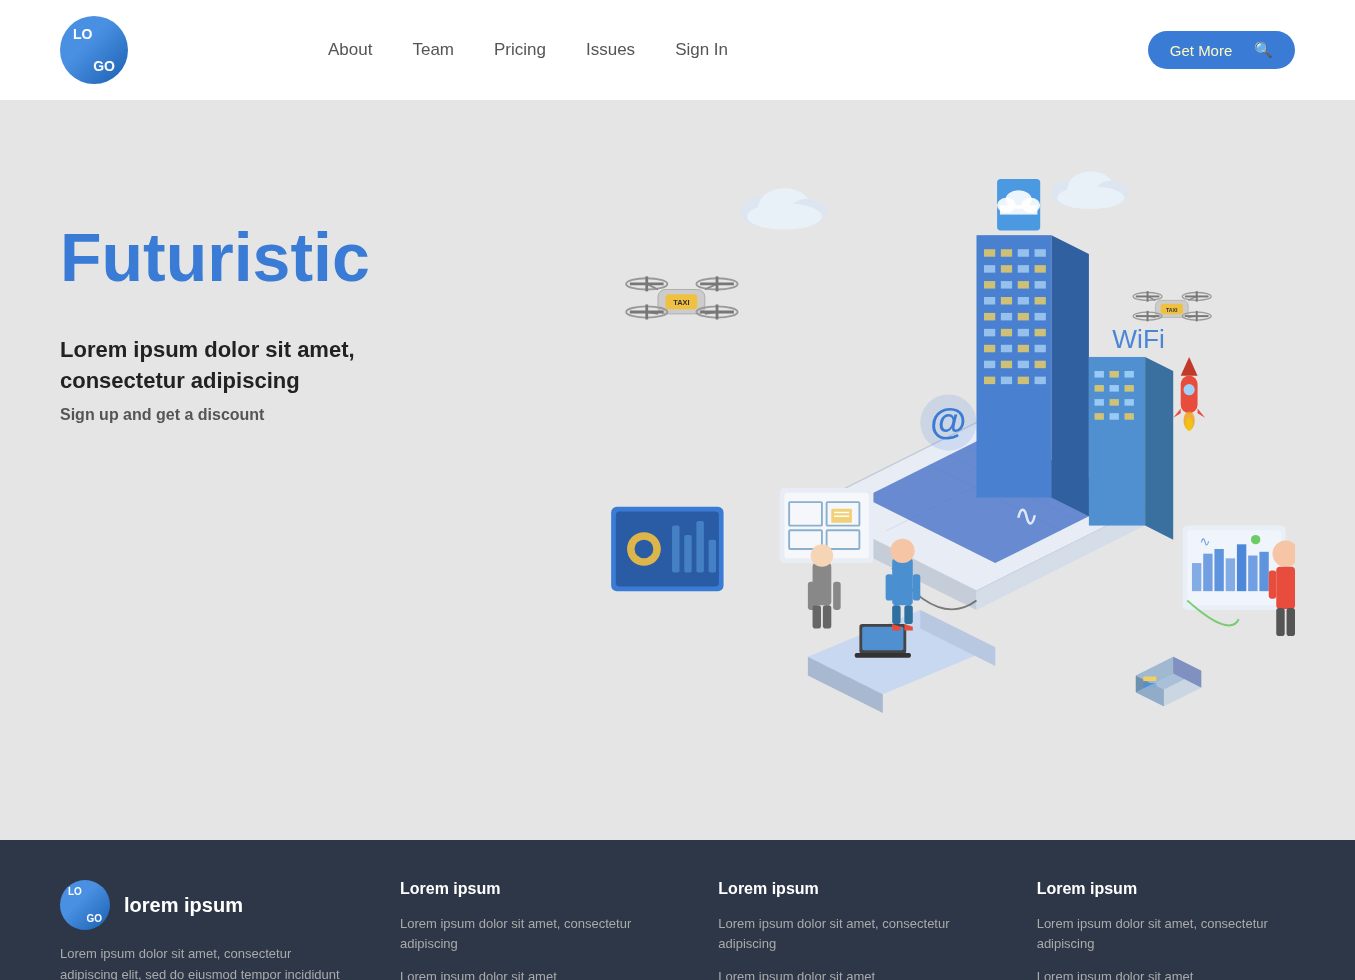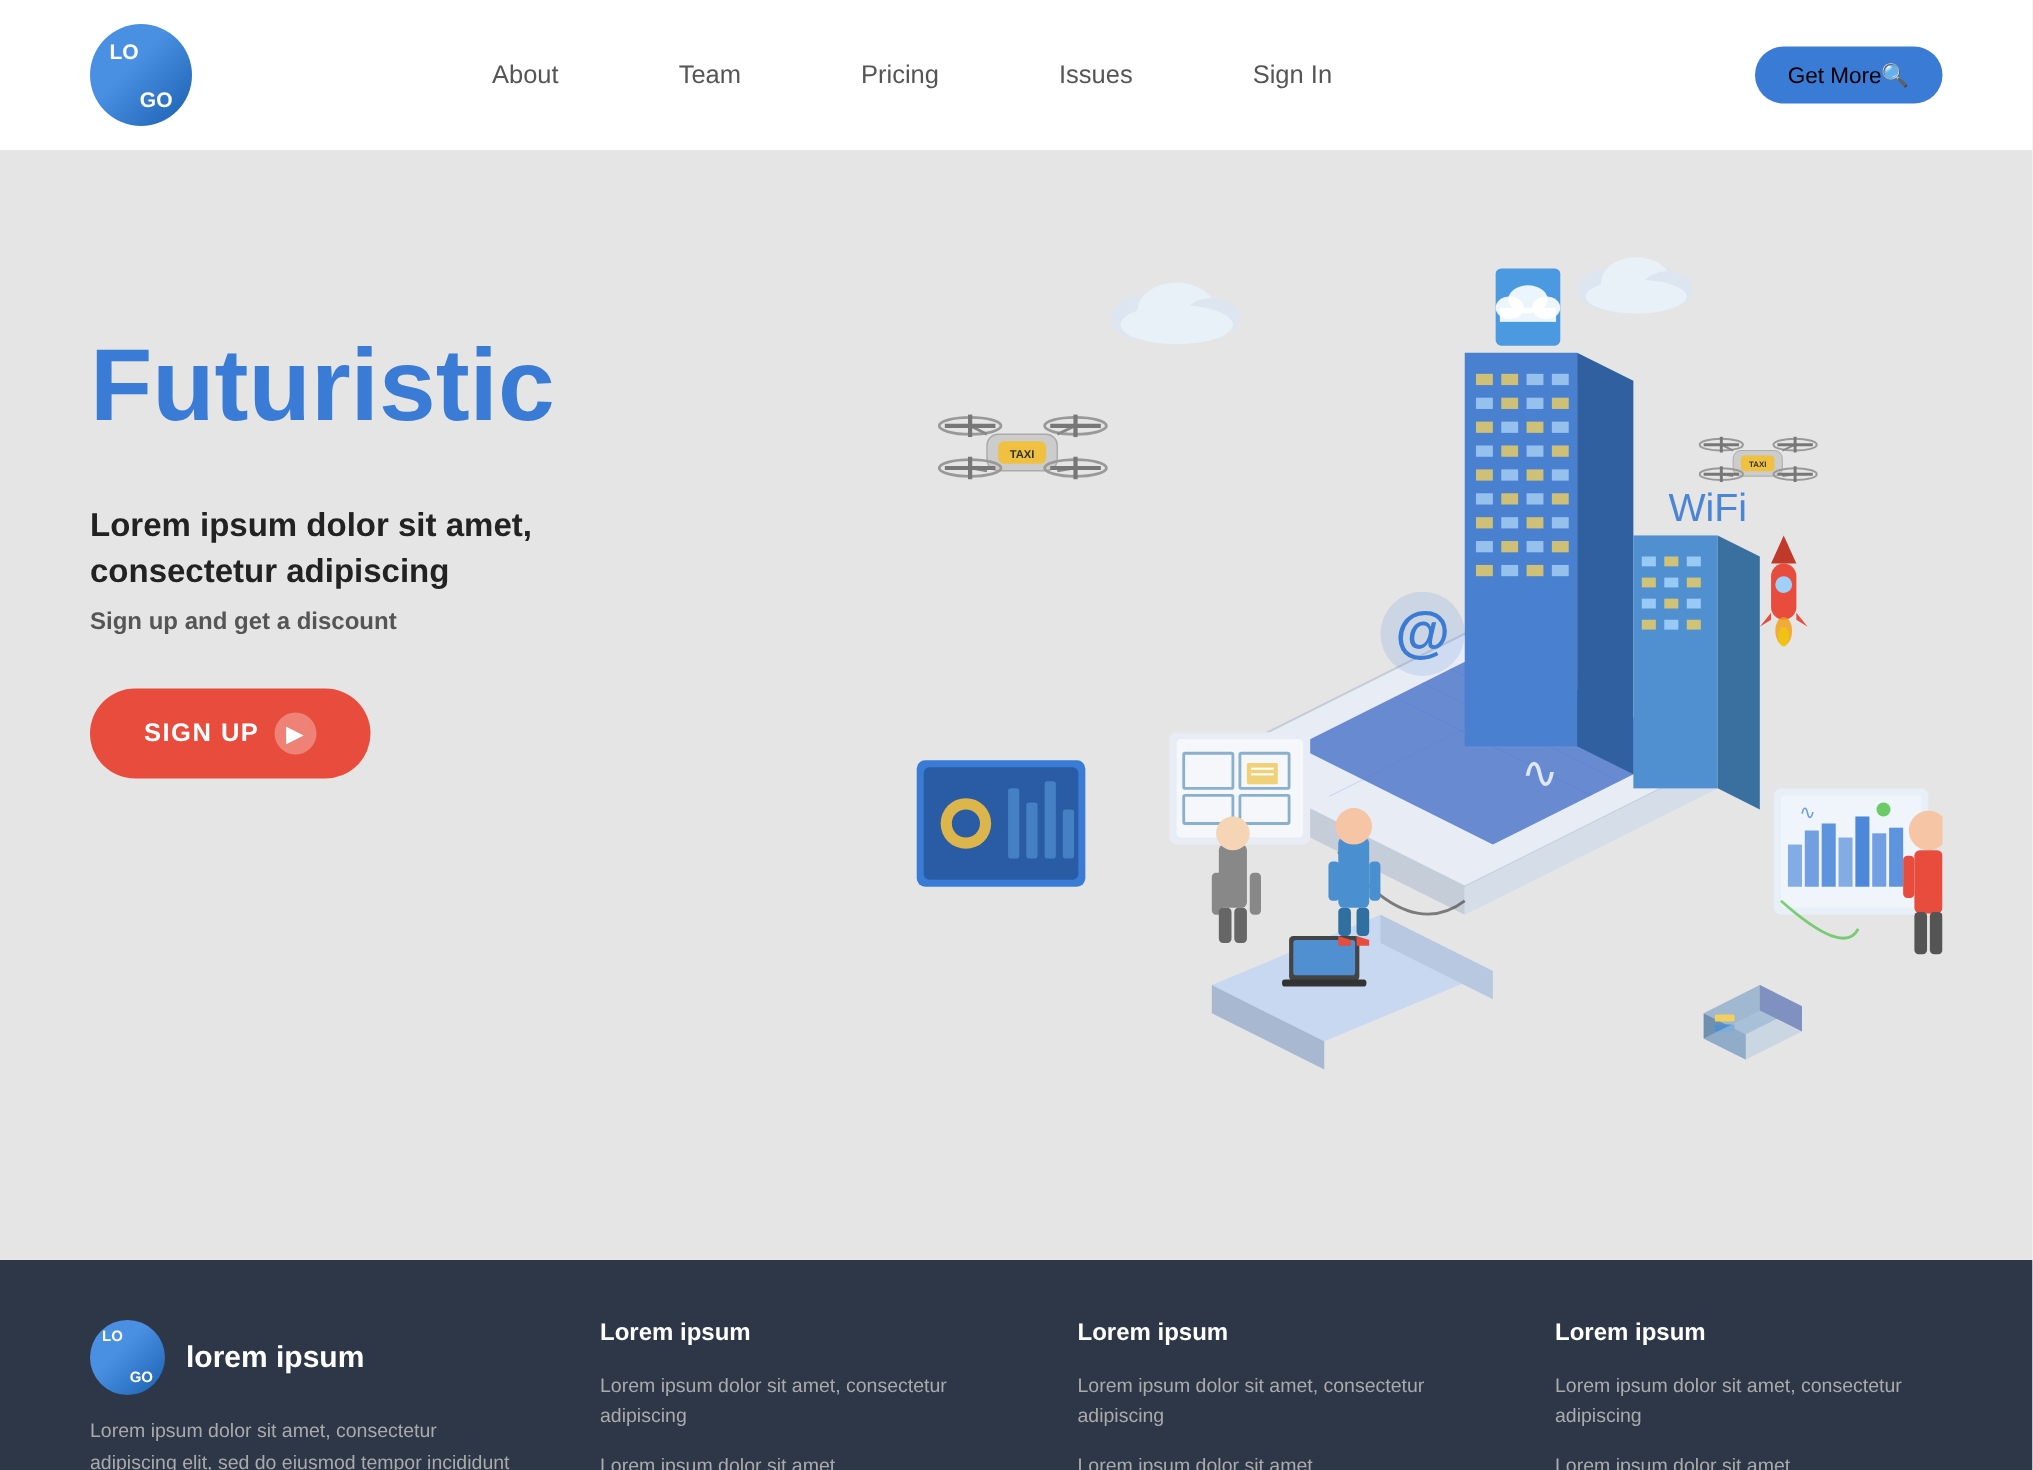--- a/index.html
+++ b/index.html
@@ -40,44 +40,44 @@
       content: 'GO';
       color: #fff;
       font-weight: bold;
       font-size: 14px;
       position: absolute;
       bottom: 10px; right: 13px;
     }
     .nav {
       display: flex;
       align-items: flex-start;
-      gap: 80px;
+      gap: 40px;
       flex: 1;
     }
     .nav a {
       text-decoration: none;
       color: #555;
       font-size: 17px;
     }
     .header-right {
       display: flex;
       align-items: center;
       gap: 10px;
     }
     .get-more-btn {
       background: #3a7bd5;
-      color: #000000;
+      color: #fef9c3;
       border: none;
       border-radius: 25px;
       padding: 10px 22px;
       font-size: 15px;
       cursor: pointer;
       display: flex;
       align-items: center;
-      gap: 0;
+      gap: 22px;
     }
 
     
     .hero {
       display: flex;
       align-items: flex-start;
       padding: 20px 60px 40px 60px;
       background: #e5e5e5;
       position: relative;
       min-height: 700px;
@@ -237,24 +237,20 @@
   </div>
 </header>
 
 <section class="hero">
   <div class="hero-left">
     <h1 class="hero-title">
       <span>Futuristic</span><br>
     </h1>
     <p class="hero-subtitle">Lorem ipsum dolor sit amet, consectetur adipiscing</p>
     <p class="hero-desc">Sign up and get a discount</p>
-    <button class="signup-btn">
-      <span>SIGN UP</span>
-      <span class="arrow">▶</span>
-    </button>
   </div>
 
   <div class="hero-illustration">
 
     <svg class="iso-svg" viewBox="0 0 870 680" xmlns="http://www.w3.org/2000/svg">
 
       <g transform="translate(270, 50)">
         <ellipse cx="30" cy="25" rx="22" ry="16" fill="#dde6f0"></ellipse>
         <ellipse cx="55" cy="20" rx="28" ry="20" fill="#e8f0f8"></ellipse>
         <ellipse cx="80" cy="25" rx="20" ry="14" fill="#dde6f0"></ellipse>

